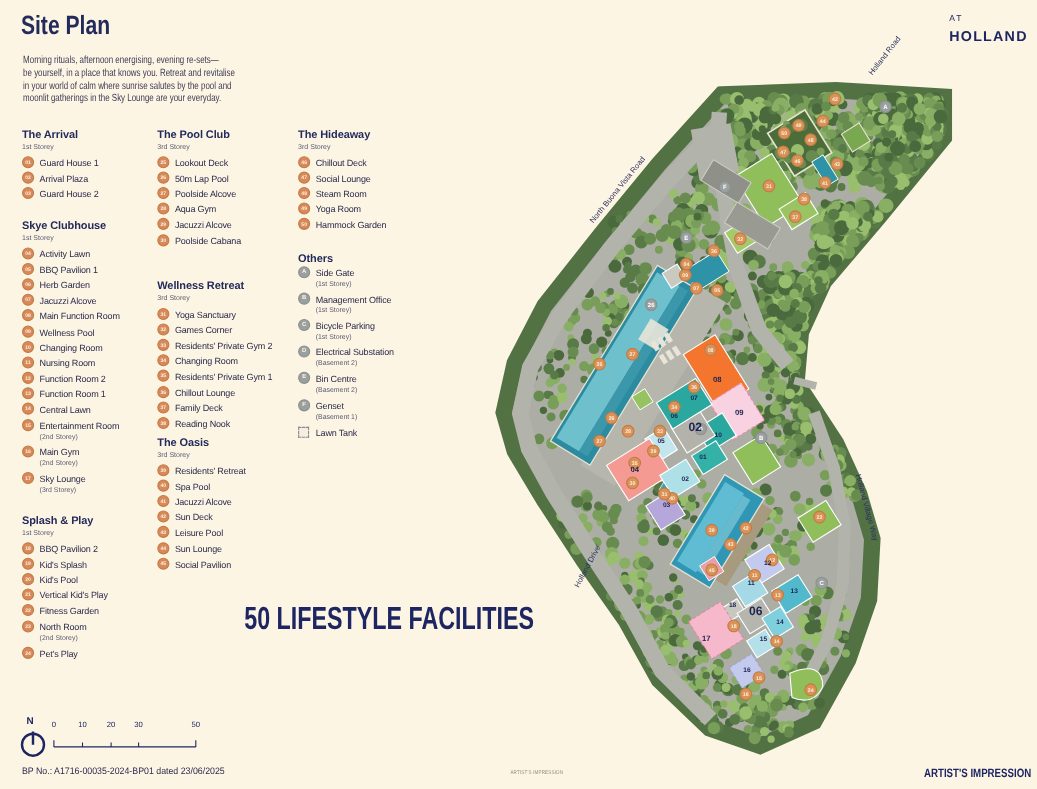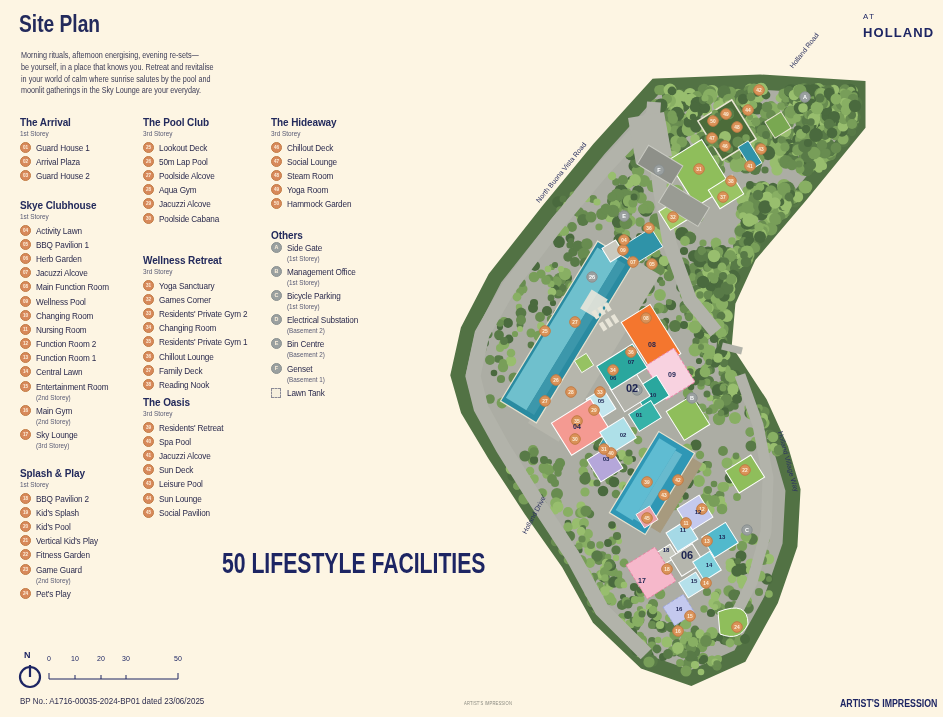--- a/index.html
+++ b/index.html
@@ -2454,21 +2454,21 @@
 <div class="row">
       <span class="m">21</span>
       <span class="t">Vertical Kid's Play</span>
     </div>
 <div class="row">
       <span class="m">22</span>
       <span class="t">Fitness Garden</span>
     </div>
 <div class="row">
       <span class="m">23</span>
-      <span class="t">Game Guard</span>
+      <span class="t">North Room</span>
     </div>
 <div class="sub2">(2nd Storey)</div>
 <div class="row">
       <span class="m">24</span>
       <span class="t">Pet's Play</span>
     </div>
 </div>
 
 <div class="sec" style="left:143px;top:117px">
 <div class="h">The Pool Club</div>

